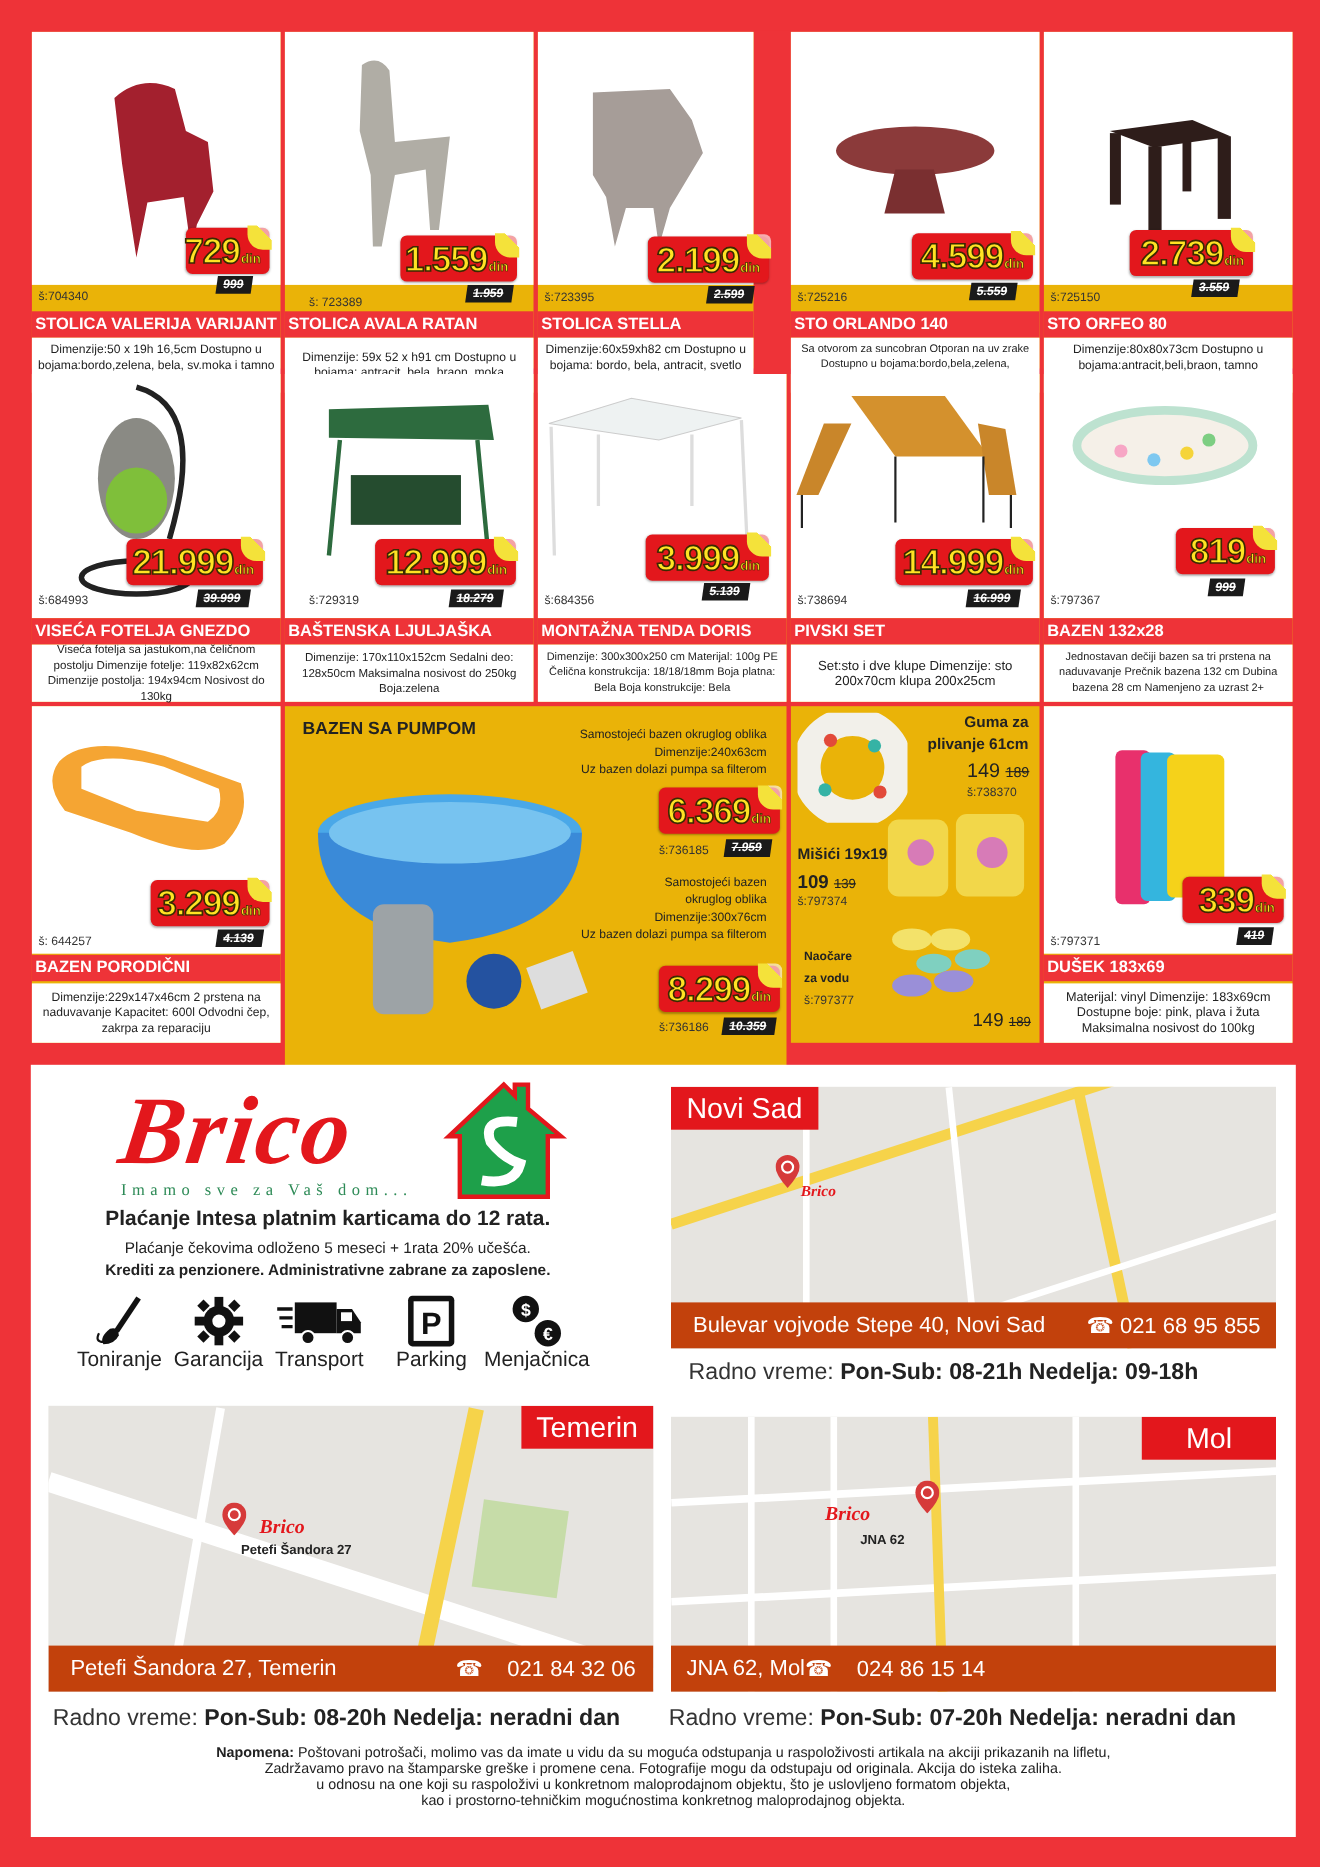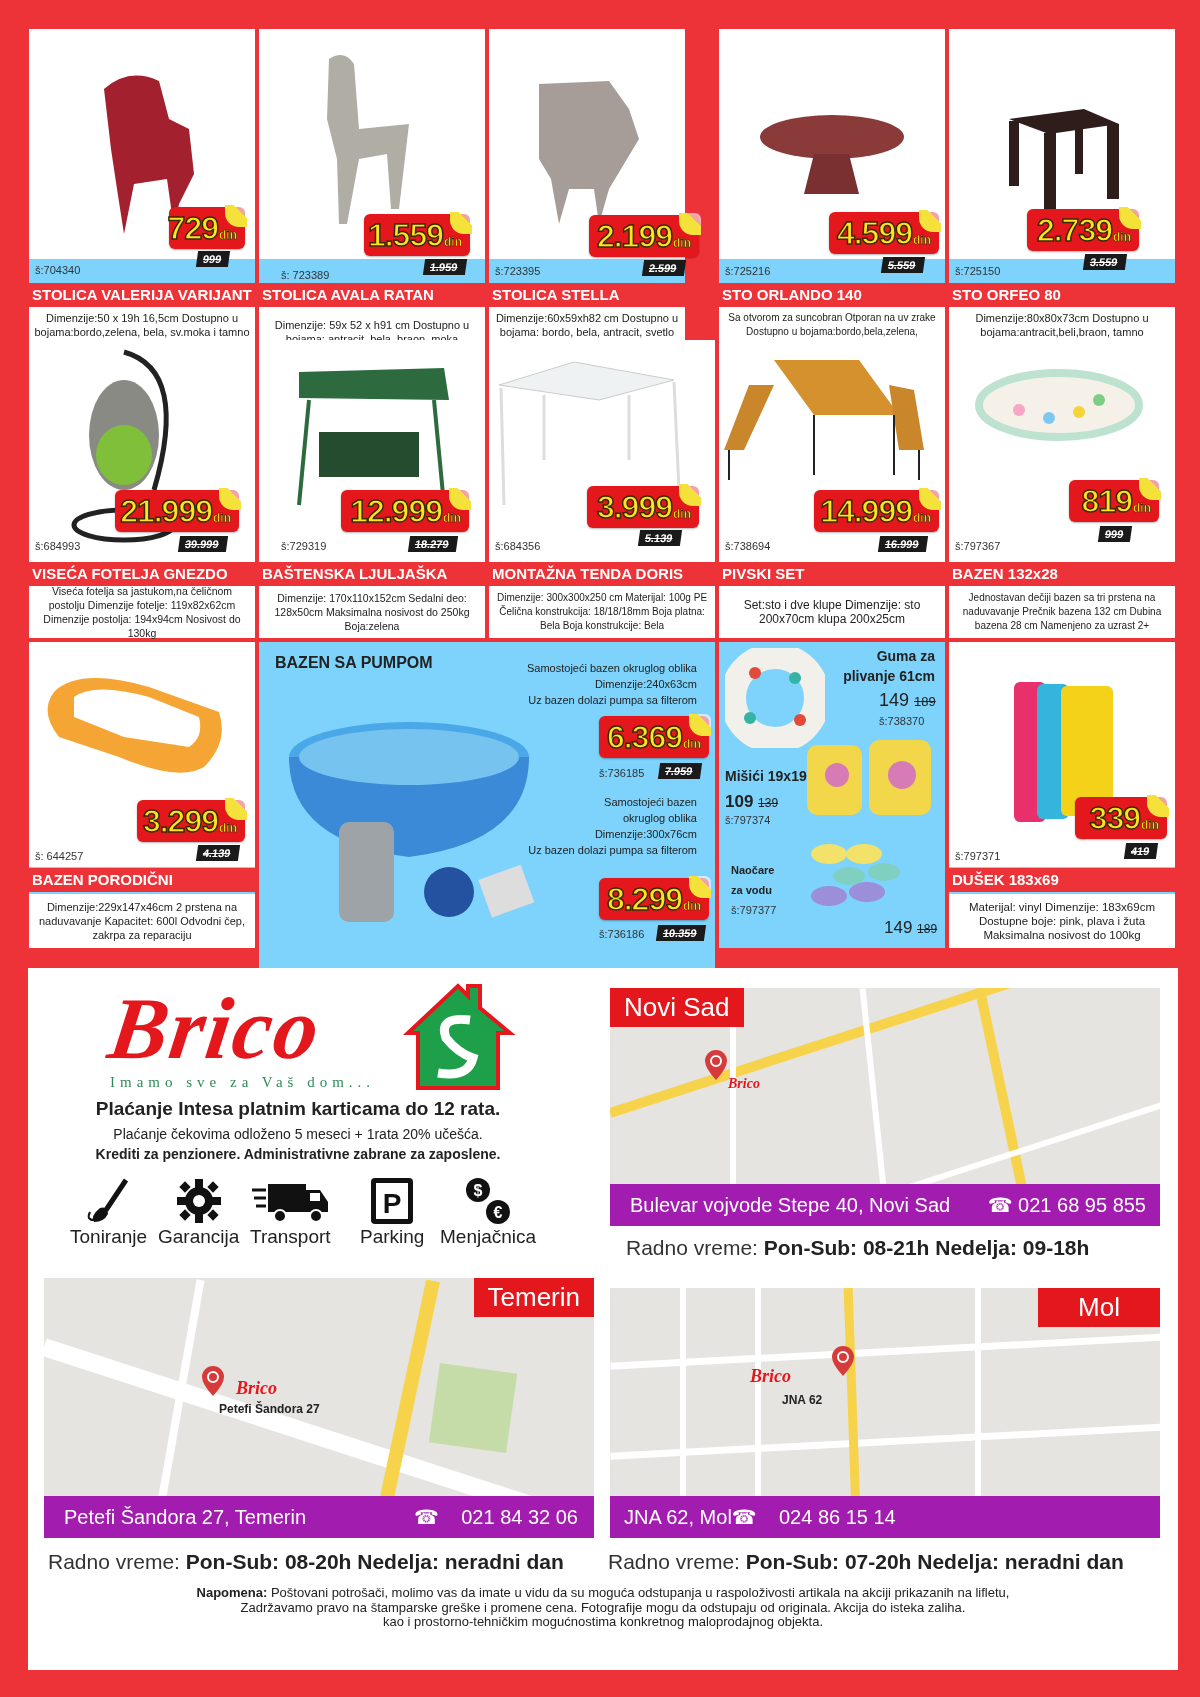--- a/index.html
+++ b/index.html
@@ -1,30 +1,30 @@
 <!DOCTYPE html>
 <html><head>
 <meta charset="utf-8">
 <style>
 *{box-sizing:border-box;margin:0;padding:0}
 body{width:1200px;height:1697px;background:#ee3338;font-family:"Liberation Sans",sans-serif;position:relative;overflow:hidden}
 .grid{position:absolute;left:28px;top:28px;width:1150px;height:920px;background:#ee3338}
-.cell{position:absolute;background:#7dd3fc}
+.cell{position:absolute;background:#eab308}
 .img{position:absolute;left:0;top:0;right:0;background:#fff;overflow:hidden}
 .sku{position:absolute;font-size:11px;color:#333}
 .badge{position:absolute;background:#e3171c;border-radius:6px;height:42px;display:flex;align-items:center;justify-content:flex-end;padding-right:8px;box-shadow:0 1px 2px rgba(0,0,0,.3)}
 .badge .curl{position:absolute;right:-2px;top:-2px;width:22px;height:22px;background:linear-gradient(225deg,#fff9 0 30%,#f4e23a 30% 100%);border-radius:0 6px 0 14px}
 .badge .p{font-family:"Liberation Sans",sans-serif;font-weight:bold;font-size:32px;color:#ffe323;letter-spacing:-1px;-webkit-text-stroke:1.5px #3a2a00;line-height:1}
 .badge .d{font-weight:bold;font-size:12px;color:#ffe323;-webkit-text-stroke:.6px #3a2a00;margin-left:1px;align-self:flex-end;margin-bottom:7px}
 .old{position:absolute;background:#1a1a1a;color:#fff;font-weight:bold;font-size:11px;padding:2px 8px 2px 6px;text-decoration:line-through;transform:skewX(-8deg)}
 .title{position:absolute;left:0;right:0;height:24px;background:#ee3338;color:#fff;font-weight:bold;font-size:15px;padding-left:3px;line-height:24px;white-space:nowrap}
 .desc{position:absolute;left:0;right:0;background:#fff;font-size:11px;color:#222;text-align:center;line-height:14px;display:flex;align-items:center;justify-content:center;padding:0 4px}
 .bottom{position:absolute;left:28px;top:968px;width:1150px;height:702px;background:#fff}
 .map{position:absolute;background:#e6e4e0;overflow:hidden}
-.mapbar{position:absolute;left:0;right:0;bottom:0;height:42px;background:#a21caf;color:#fff;display:flex;align-items:center;font-size:20px;padding:0 20px}
+.mapbar{position:absolute;left:0;right:0;bottom:0;height:42px;background:#c2410c;color:#fff;display:flex;align-items:center;font-size:20px;padding:0 20px}
 .maptag{position:absolute;top:0;background:#e3171c;color:#fff;font-size:26px;padding:4px 14px}
 .road{position:absolute;background:#fff}
 .yroad{position:absolute;background:#f6d34a}
 .pin{position:absolute;width:22px;height:30px}
 .hours{position:absolute;font-size:21px;color:#333;white-space:nowrap}
 .hours b{color:#222}
 .svc{position:absolute;display:flex;flex-direction:column;align-items:center;font-size:19px;color:#222}
 </style>
 </head>
 <body>
@@ -454,15 +454,16 @@
     <div class="mapbar" style="padding:0 26px 0 14px">
         <span>JNA 62, Mol</span>
         <span><span>☎ &nbsp;&nbsp;&nbsp;</span><span>024 86 15 14</span></span>
       </div>
   </div>
   <div class="hours" style="left:580px;top:582px"><span>Radno vreme:</span> <b>Pon-Sub: 07-20h  Nedelja: neradni dan</b></div>
 
   <div style="position:absolute;left:0;right:0;top:618px;text-align:center;font-size:13px;line-height:14.5px;color:#222">
     <div><b>Napomena:</b><span> Poštovani potrošači, molimo vas da imate u vidu da su moguća odstupanja u raspoloživosti artikala na akciji prikazanih na lifletu,</span></div>
     <div>Zadržavamo pravo na štamparske greške i promene cena.  Fotografije mogu da odstupaju od originala. Akcija do isteka zaliha.</div>
+    <div>u odnosu na one koji su raspoloživi u konkretnom maloprodajnom objektu, što je uslovljeno formatom objekta,</div>
     <div>kao i prostorno-tehničkim mogućnostima konkretnog  maloprodajnog objekta.</div>
   </div>
 </div>
 
 </body></html>

